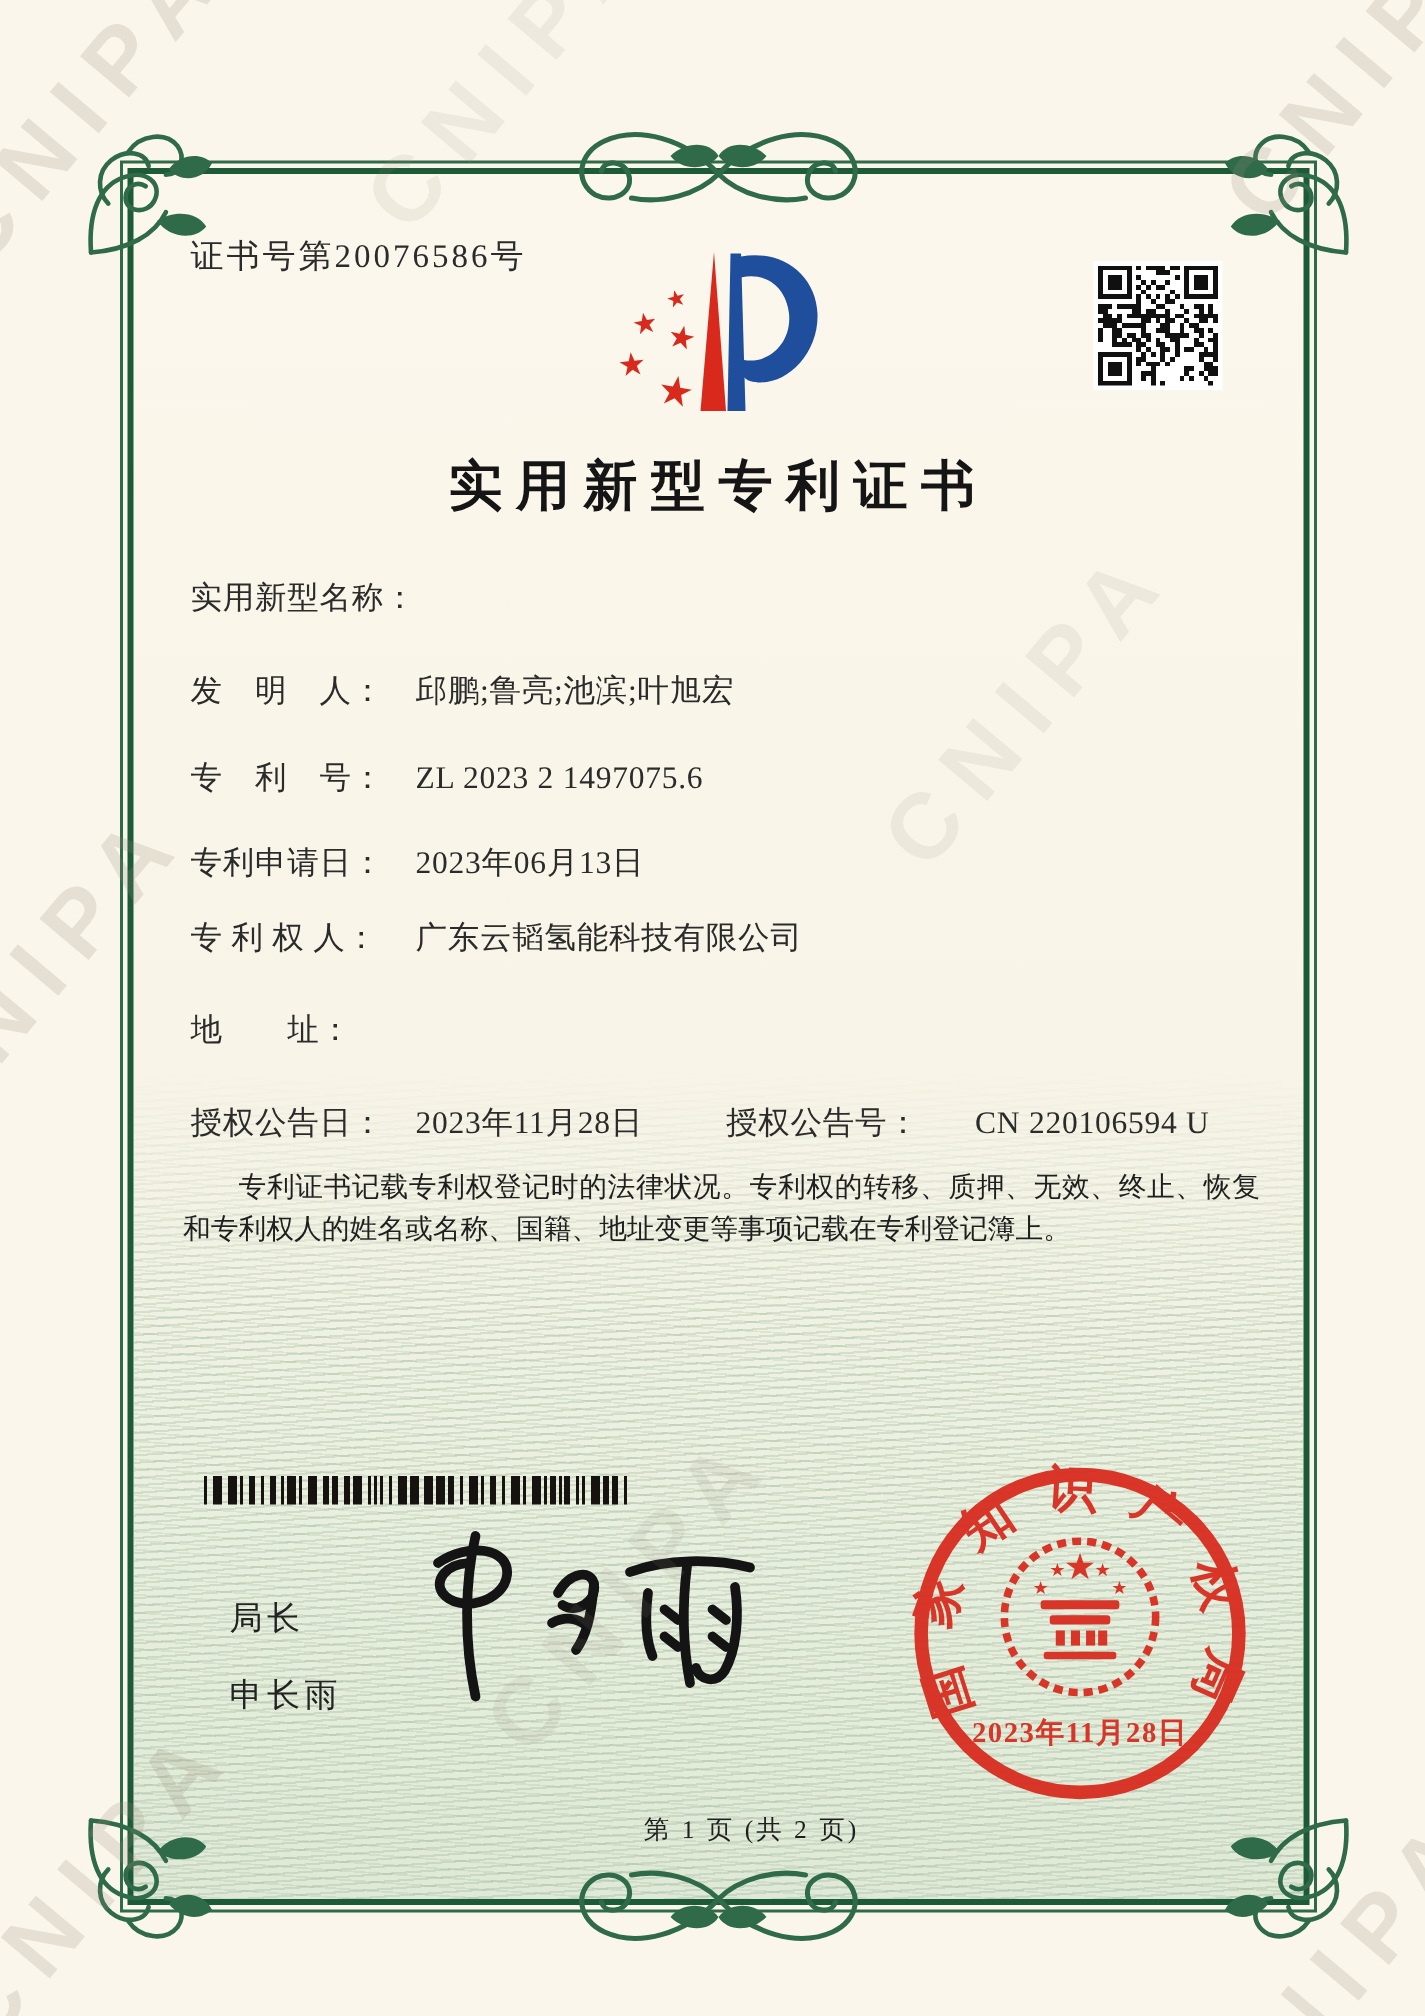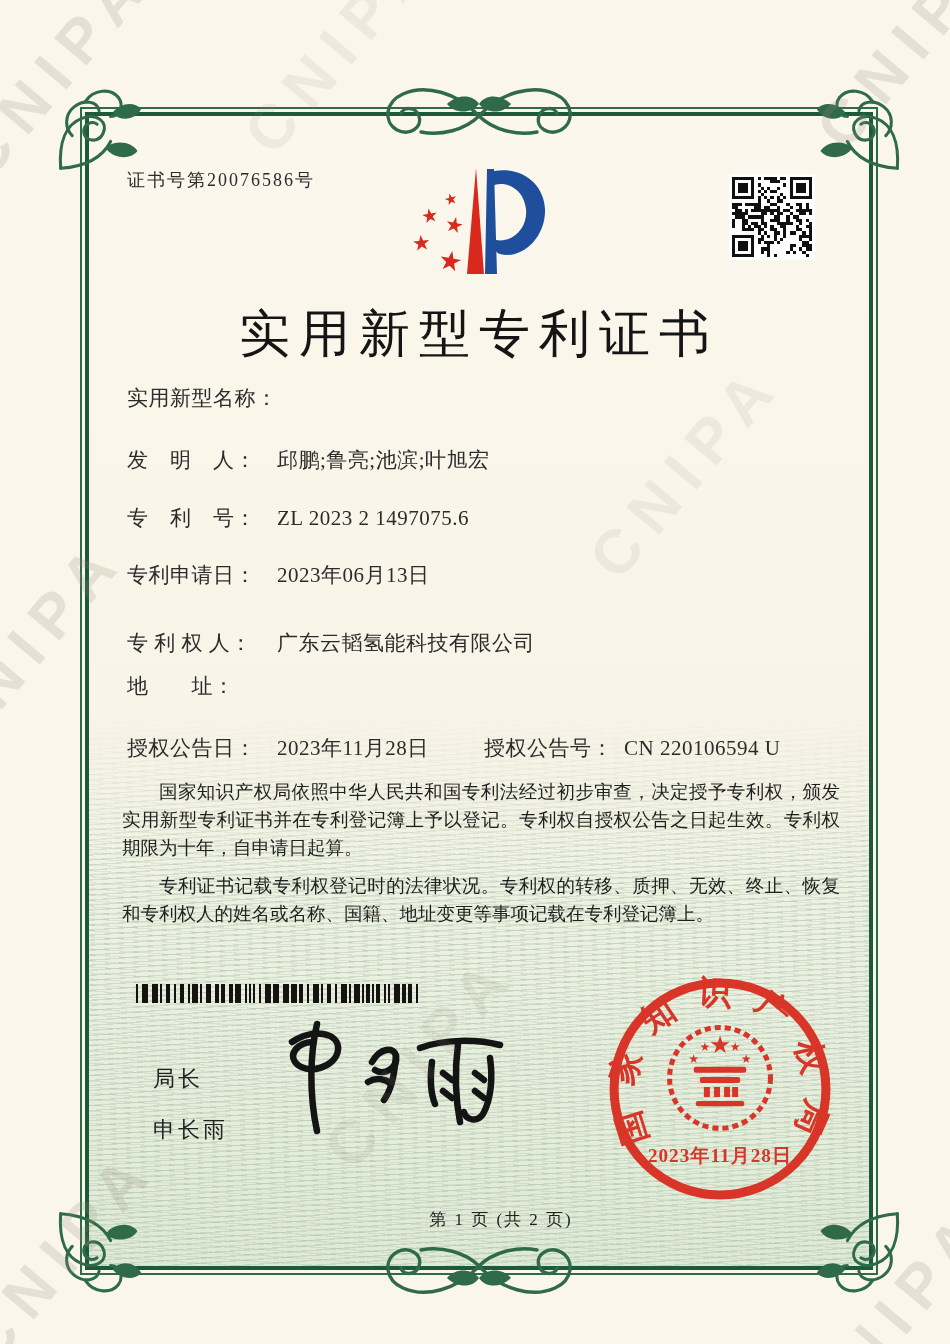--- a/index.html
+++ b/index.html
@@ -37,34 +37,34 @@
   .orn{position:absolute; z-index:4; pointer-events:none;}
   .orn-corner{width:96px; height:96px;}
   .orn-tl{left:-36px; top:-36px;}
   .orn-tr{right:-36px; top:-36px; transform:scaleX(-1);}
   .orn-bl{left:-36px; bottom:-36px; transform:scaleY(-1);}
   .orn-br{right:-36px; bottom:-36px; transform:scale(-1,-1);}
   .orn-top{left:50%; top:-42px; transform:translateX(-50%); width:280px; height:76px;}
   .orn-bottom{left:50%; bottom:-42px; transform:translateX(-50%) rotate(180deg); width:280px; height:76px;}
   
   .content{position:absolute; inset:0; z-index:5;}
-  .cert-no{position:absolute; left:38px; top:52px; font-size:18px; letter-spacing:2px;}
+  .cert-no{position:absolute; left:38px; top:40px; font-size:22px; letter-spacing:2px;}
   .logo{position:absolute; left:318px; top:38px; width:150px; height:140px;}
   .qr{position:absolute; left:640px; top:58px; width:80px; height:80px; background:#fff; padding:3px;}
   .qr svg{width:100%; height:100%; display:block;}
   .title{
     position:absolute; left:0; right:0; top:184px; text-align:center;
-    font-size:51px; font-weight:400; letter-spacing:9px; color:#151515;
+    font-size:36px; font-weight:700; letter-spacing:9px; color:#151515;
   }
   .rows{position:absolute; left:38px; top:268px; width:715px; font-size:21px;}
   .row{position:absolute; display:flex; align-items:center; left:0;}
   .row .lbl{flex:0 0 150px; letter-spacing:0.5px; white-space:nowrap;}
   .row .val{white-space:nowrap; letter-spacing:0.5px;}
   .row .val.wrap{white-space:normal; width:560px; line-height:30px;}
-  .row2{left:357px !important;}
+  .row2{left:357px !important;gap:26px;}
   .paras{
     position:absolute; left:33px; top:662px; width:718px;
     font-size:18.5px; line-height:28px; text-align:justify; color:#1f1f1f;
   }
   .paras p{margin:0 0 10px 0; text-indent:2em;}
   .barcode{position:absolute; left:47px; top:868px; width:288px; height:19px;}
   .barcode svg{width:100%; height:100%; display:block;}
   .signer{position:absolute; left:48px; top:948px; font:400 22px "Liberation Sans",sans-serif; color:#222;margin-left:16px;}
   .signer div{margin-bottom:21px; letter-spacing:3px;}
   .signature{position:absolute; left:165px; top:900px; width:270px; height:125px;}
@@ -476,39 +476,38 @@
           <span class="val">邱鹏;鲁亮;池滨;叶旭宏</span>
         </div>
         <div class="row" style="top:120px">
           <span class="lbl">专　利　号：</span>
           <span class="val">ZL 2023 2 1497075.6</span>
         </div>
         <div class="row" style="top:177px">
           <span class="lbl">专利申请日：</span>
           <span class="val">2023年06月13日</span>
         </div>
-        <div class="row" style="top:245px">
+        <div class="row" style="top:227px">
           <span class="lbl">专 利 权 人：</span>
           <span class="val">广东云韬氢能科技有限公司</span>
         </div>
         <div class="row" style="top:288px">
           <span class="lbl">地　　址：</span>
         </div>
         <div class="row" style="top:350px">
           <span class="lbl">授权公告日：</span>
           <span class="val">2023年11月28日</span>
         </div>
         <div class="row row2" style="top:350px">
           <span class="lbl" style="flex-basis:140px">授权公告号：</span>
           <span class="val">CN 220106594 U</span>
         </div>
       </div>
 
       <div class="paras">
-        <p>国家知识产权局依照中华人民共和国专利法经过初步审查，决定授予专利权，颁发实用新型专利证书并在专利登记簿上予以登记。专利权自授权公告之日起生效。专利权期限为十年，自申请日起算。</p>
         <p>专利证书记载专利权登记时的法律状况。专利权的转移、质押、无效、终止、恢复和专利权人的姓名或名称、国籍、地址变更等事项记载在专利登记簿上。</p>
       </div>
 
       <div class="barcode">
           <svg id="barcode" preserveAspectRatio="none" shape-rendering="crispEdges" viewBox="0 0 145 18">
             <g fill="#15120f">
               <rect x="0" y="0" width="1" height="18"></rect>
               <rect x="3" y="0" width="3" height="18"></rect>
               <rect x="8" y="0" width="3" height="18"></rect>
               <rect x="12" y="0" width="1" height="18"></rect>

